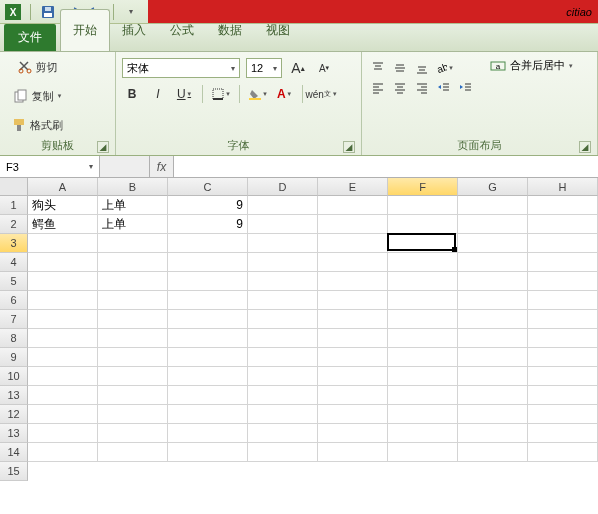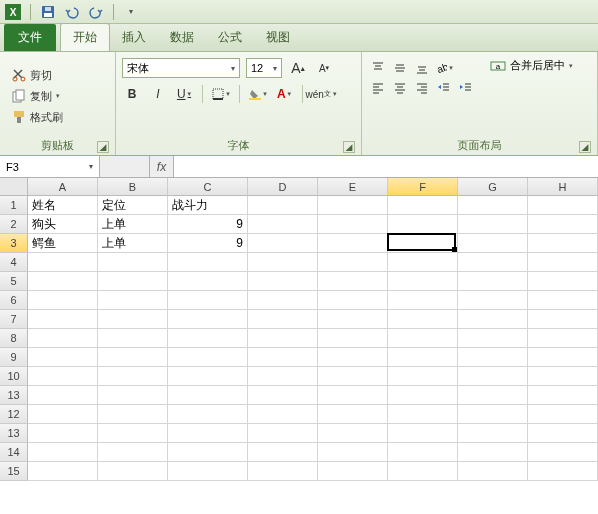--- a/index.html
+++ b/index.html
@@ -7,34 +7,34 @@
 
 
 .titlebar { height: 24px; background: linear-gradient(#e8f0e0, #dbe6d0); display: flex; align-items: center; border-bottom: 1px solid #b0c090; }
 .titlebar .red { flex: 1; background: #d02020; height: 100%; margin-left: 4px; display: flex; align-items: center; justify-content: flex-end; padding-right: 6px; color: #000; font-size: 11px; font-style: italic; }
 .qat { display: flex; align-items: center; gap: 6px; padding: 0 4px; }
 .qat-icon { width: 18px; height: 18px; display: flex; align-items: center; justify-content: center; }
 .qat-sep { width: 1px; height: 16px; background: #9ab080; margin: 0 2px; }
 
 
 .tabs { height: 28px; background: linear-gradient(#e6efe0, #d4e0c8); display: flex; align-items: flex-end; padding-left: 4px; border-bottom: 1px solid #a8b898; }
-.tab { padding: 5px 12px; font-size: 12px; color: #3a5a2a; cursor: pointer; }
+.tab { padding: 12px 12px; font-size: 12px; color: #3a5a2a; cursor: pointer; }
 .tab.file { background: #2e7a2e; color: #fff; border-radius: 2px 2px 0 0; margin-right: 4px; padding: 5px 14px; }
 .tab.active { background: #f4f8f0; border: 1px solid #a8b898; border-bottom: none; border-radius: 3px 3px 0 0; }
 
 
 .ribbon { height: 104px; background: linear-gradient(#f4f8f0, #e8efe0); display: flex; border-bottom: 1px solid #9ab080; }
 .group { border-right: 1px solid #b8c8aa; display: flex; flex-direction: column; padding: 4px 6px 0; }
 .group-body { flex: 1; display: flex; }
 .group-label { text-align: center; font-size: 11px; color: #4a6a3a; padding: 2px 0; position: relative; }
 .group-label .launcher { position: absolute; right: 0; bottom: 2px; font-size: 9px; color: #4a6a3a; cursor: pointer; border: 1px solid #a8b898; width: 12px; height: 12px; line-height: 10px; }
 
 
 .paste-big { width: 40px; display: flex; flex-direction: column; align-items: center; justify-content: center; gap: 2px; cursor: pointer; }
-.clipboard-side { display: flex; flex-direction: column; justify-content: center; gap: 4px; margin-left: 4px; }
+.clipboard-side { display: flex; flex-direction: column; justify-content: center; gap: 12px; margin-left: 4px; align-items: center; }
 .side-btn { display: flex; align-items: center; gap: 4px; font-size: 11px; color: #333; padding: 1px 2px; cursor: pointer; }
 
 
 .font-body { flex-direction: column; gap: 6px; padding-top: 2px; }
 .font-row { display: flex; align-items: center; gap: 6px; }
 .combo { border: 1px solid #9ab080; background: #fff; height: 20px; display: flex; align-items: center; padding: 0 4px; font-size: 11px; }
 .combo .arrow { margin-left: auto; font-size: 8px; color: #555; }
 .fname { width: 118px; }
 .fsize { width: 36px; justify-content: space-between; }
 .btn-sm { width: 20px; height: 20px; display: flex; align-items: center; justify-content: center; border-radius: 2px; cursor: pointer; font-size: 12px; color: #333; }
@@ -97,28 +97,31 @@
         </svg>
     </span>
     <span class="qat-icon">
       <svg width="14" height="14">
           <path d="M5 3 A5 5 0 1 0 11 7 L13 5 M11 7 L9 5" fill="none" stroke="#3a6aa8" stroke-width="1.5"></path>
         </svg>
     </span>
     <span class="qat-sep"></span>
     <span class="qat-icon" style="font-size:8px;color:#555">▾</span>
   </div>
+  <div class="red">
+    <span>citiao</span>
+  </div>
 </div>
 
 <div class="tabs">
   <div class="tab file">文件</div>
   <div class="tab active">开始</div>
   <div class="tab">插入</div>
+  <div class="tab">公式</div>
   <div class="tab">数据</div>
-  <div class="tab">公式</div>
   <div class="tab">视图</div>
 </div>
 
 <div class="ribbon">
 
   <div class="group" style="width:116px">
     <div class="group-body">
       <div class="clipboard-side">
         <div class="side-btn">
           <svg width="14" height="14">
@@ -322,30 +325,20 @@
       <div class="rowhead">9</div>
       <div class="rowhead">10</div>
       <div class="rowhead">13</div>
       <div class="rowhead">12</div>
       <div class="rowhead">13</div>
       <div class="rowhead">14</div>
       <div class="rowhead">15</div>
     </div>
   <div class="cells" id="cells">
       <div class="row">
-        <div class="cell" style="width: 70px;">姓名</div>
-        <div class="cell" style="width: 70px;">定位</div>
-        <div class="cell" style="width: 80px;">战斗力</div>
-        <div class="cell" style="width: 70px;"></div>
-        <div class="cell" style="width: 70px;"></div>
-        <div class="cell" style="width: 70px;"></div>
-        <div class="cell" style="width: 70px;"></div>
-        <div class="cell" style="width: 70px;"></div>
-      </div>
-      <div class="row">
         <div class="cell" style="width: 70px;">狗头</div>
         <div class="cell" style="width: 70px;">上单</div>
         <div class="cell num" style="width: 80px;">9</div>
         <div class="cell" style="width: 70px;"></div>
         <div class="cell" style="width: 70px;"></div>
         <div class="cell" style="width: 70px;"></div>
         <div class="cell" style="width: 70px;"></div>
         <div class="cell" style="width: 70px;"></div>
       </div>
       <div class="row">

